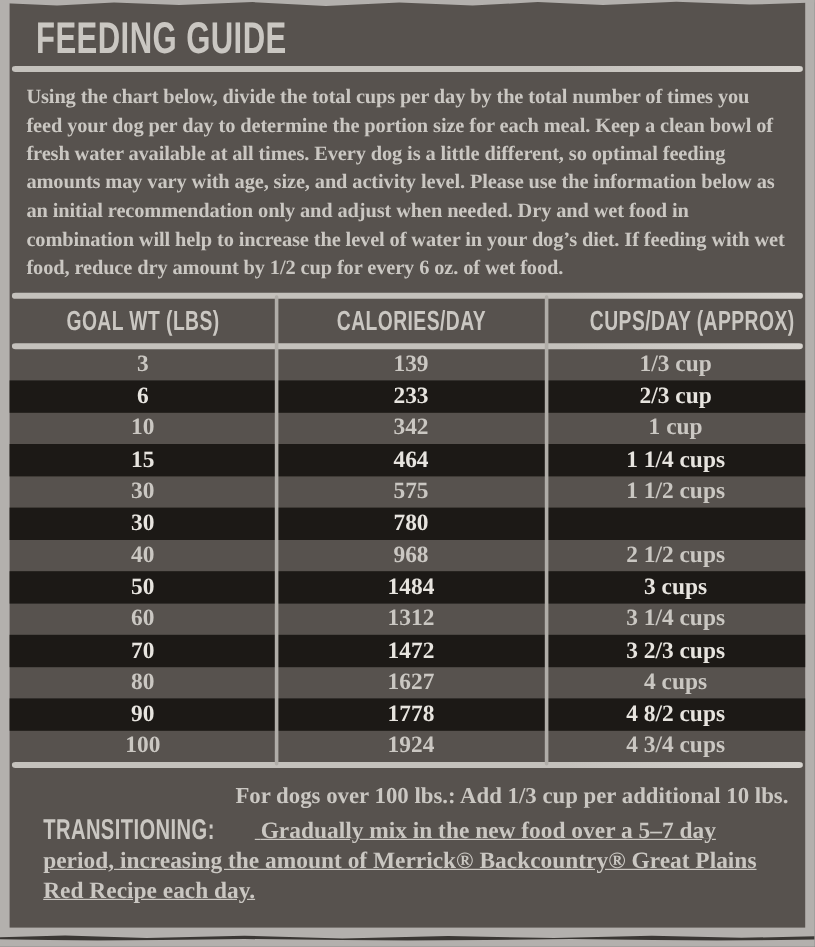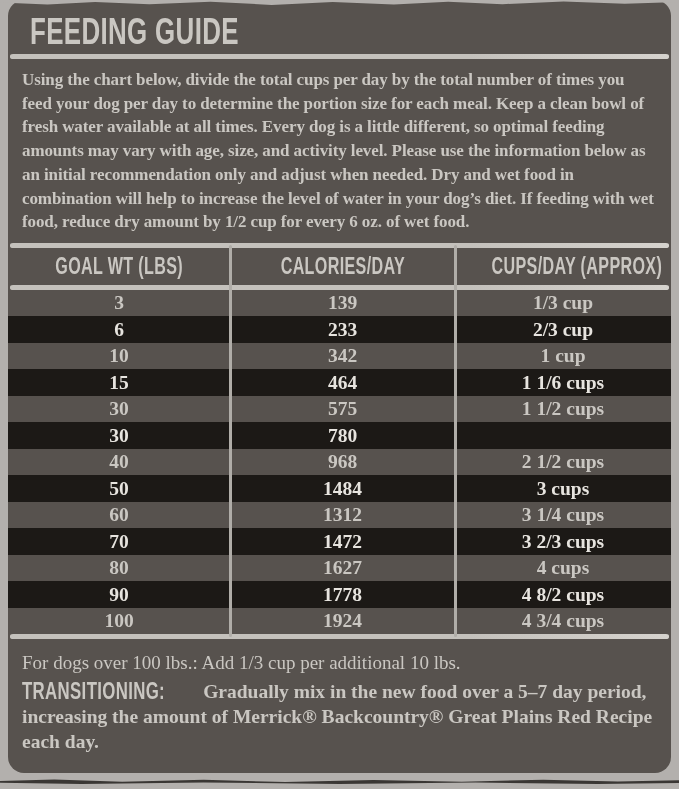--- a/index.html
+++ b/index.html
@@ -19,21 +19,20 @@
     width:679px;height:789px;
     background:var(--page-bg);
     overflow:hidden;
     margin:0 auto;
   }
   .panel{
     position:absolute;
     left:8px;right:8px;top:0;bottom:16px;
     background:var(--panel);
     color:var(--ink);
-    border-radius:16px;
   }
   
   .torn-top{
     position:absolute;top:0;left:0;right:0;height:7px;
     background:var(--page-bg);
     clip-path:polygon(0 0,100% 0,100% 30%,92% 55%,83% 20%,74% 60%,66% 25%,58% 65%,49% 30%,40% 70%,31% 25%,22% 60%,14% 30%,7% 65%,0 35%);
     z-index:5;
   }
   .torn-bottom-line{
     position:absolute;left:0;right:0;bottom:5px;height:5px;
@@ -92,29 +91,31 @@
     position:absolute;top:2px;bottom:2px;width:3px;
     background:var(--vdiv);
     border-radius:2px;
     z-index:2;
   }
   .vdiv.v1{left:221px;}
   .vdiv.v2{left:446px;}
   .note{
     margin:13px 14px 0 14px;
     font-size:19px;
-    font-weight:400;
-    color:var(--ink);
+    font-weight:700;
+    color:var(--ink);
+    text-align:right;
   }
   .transitioning{
-    margin:5px 14px 0 14px;
+    margin:5px 14px 0 28px;
     font-size:19.5px;
     line-height:24.7px;
     font-weight:600;
     color:var(--ink);
+    text-decoration:underline;
   }
   .trans-label{
     font-size:24px;
     transform-origin:0 60%;
     margin-right:-28px; 
     vertical-align:-1px;
   }
 </style>
 </head>
 <body>
@@ -152,21 +153,21 @@
             <div>2/3 cup</div>
           </div>
           <div class="grid trow">
             <div>10</div>
             <div>342</div>
             <div>1 cup</div>
           </div>
           <div class="grid trow dark">
             <div>15</div>
             <div>464</div>
-            <div>1 1/6 cups</div>
+            <div>1 1/4 cups</div>
           </div>
           <div class="grid trow">
             <div>30</div>
             <div>575</div>
             <div>1 1/2 cups</div>
           </div>
           <div class="grid trow dark">
             <div>30</div>
             <div>780</div>
           </div>

